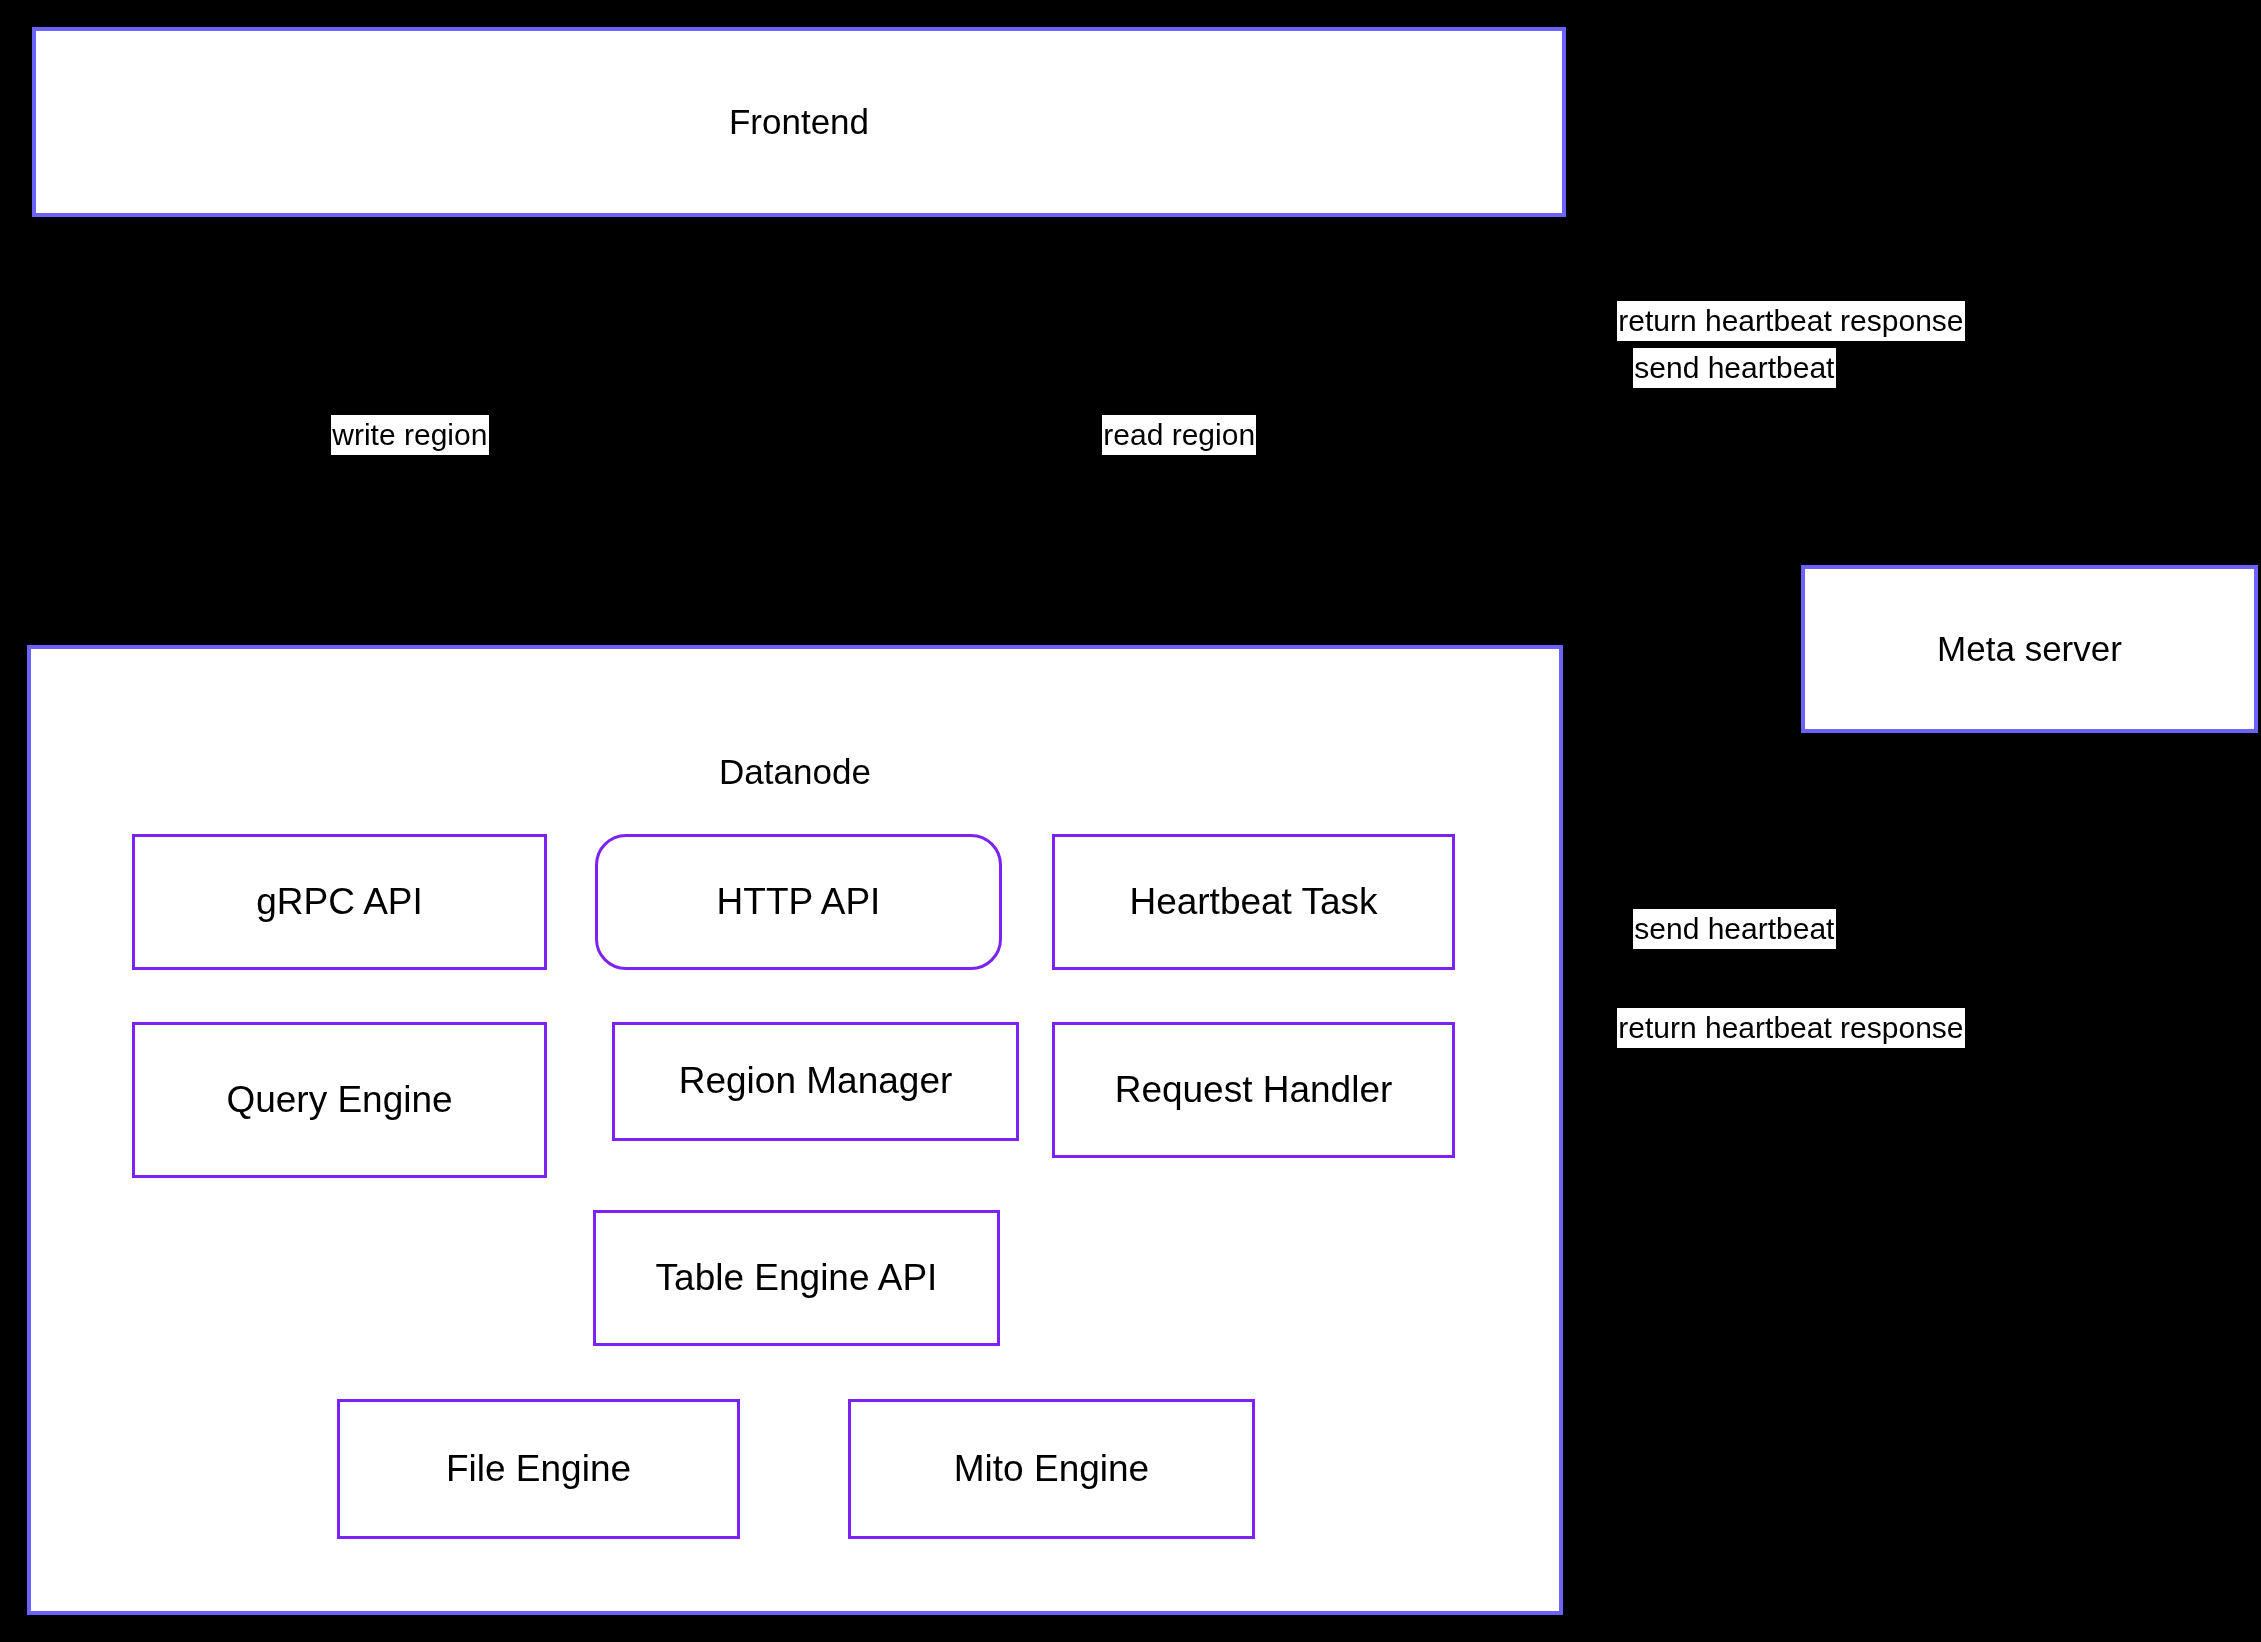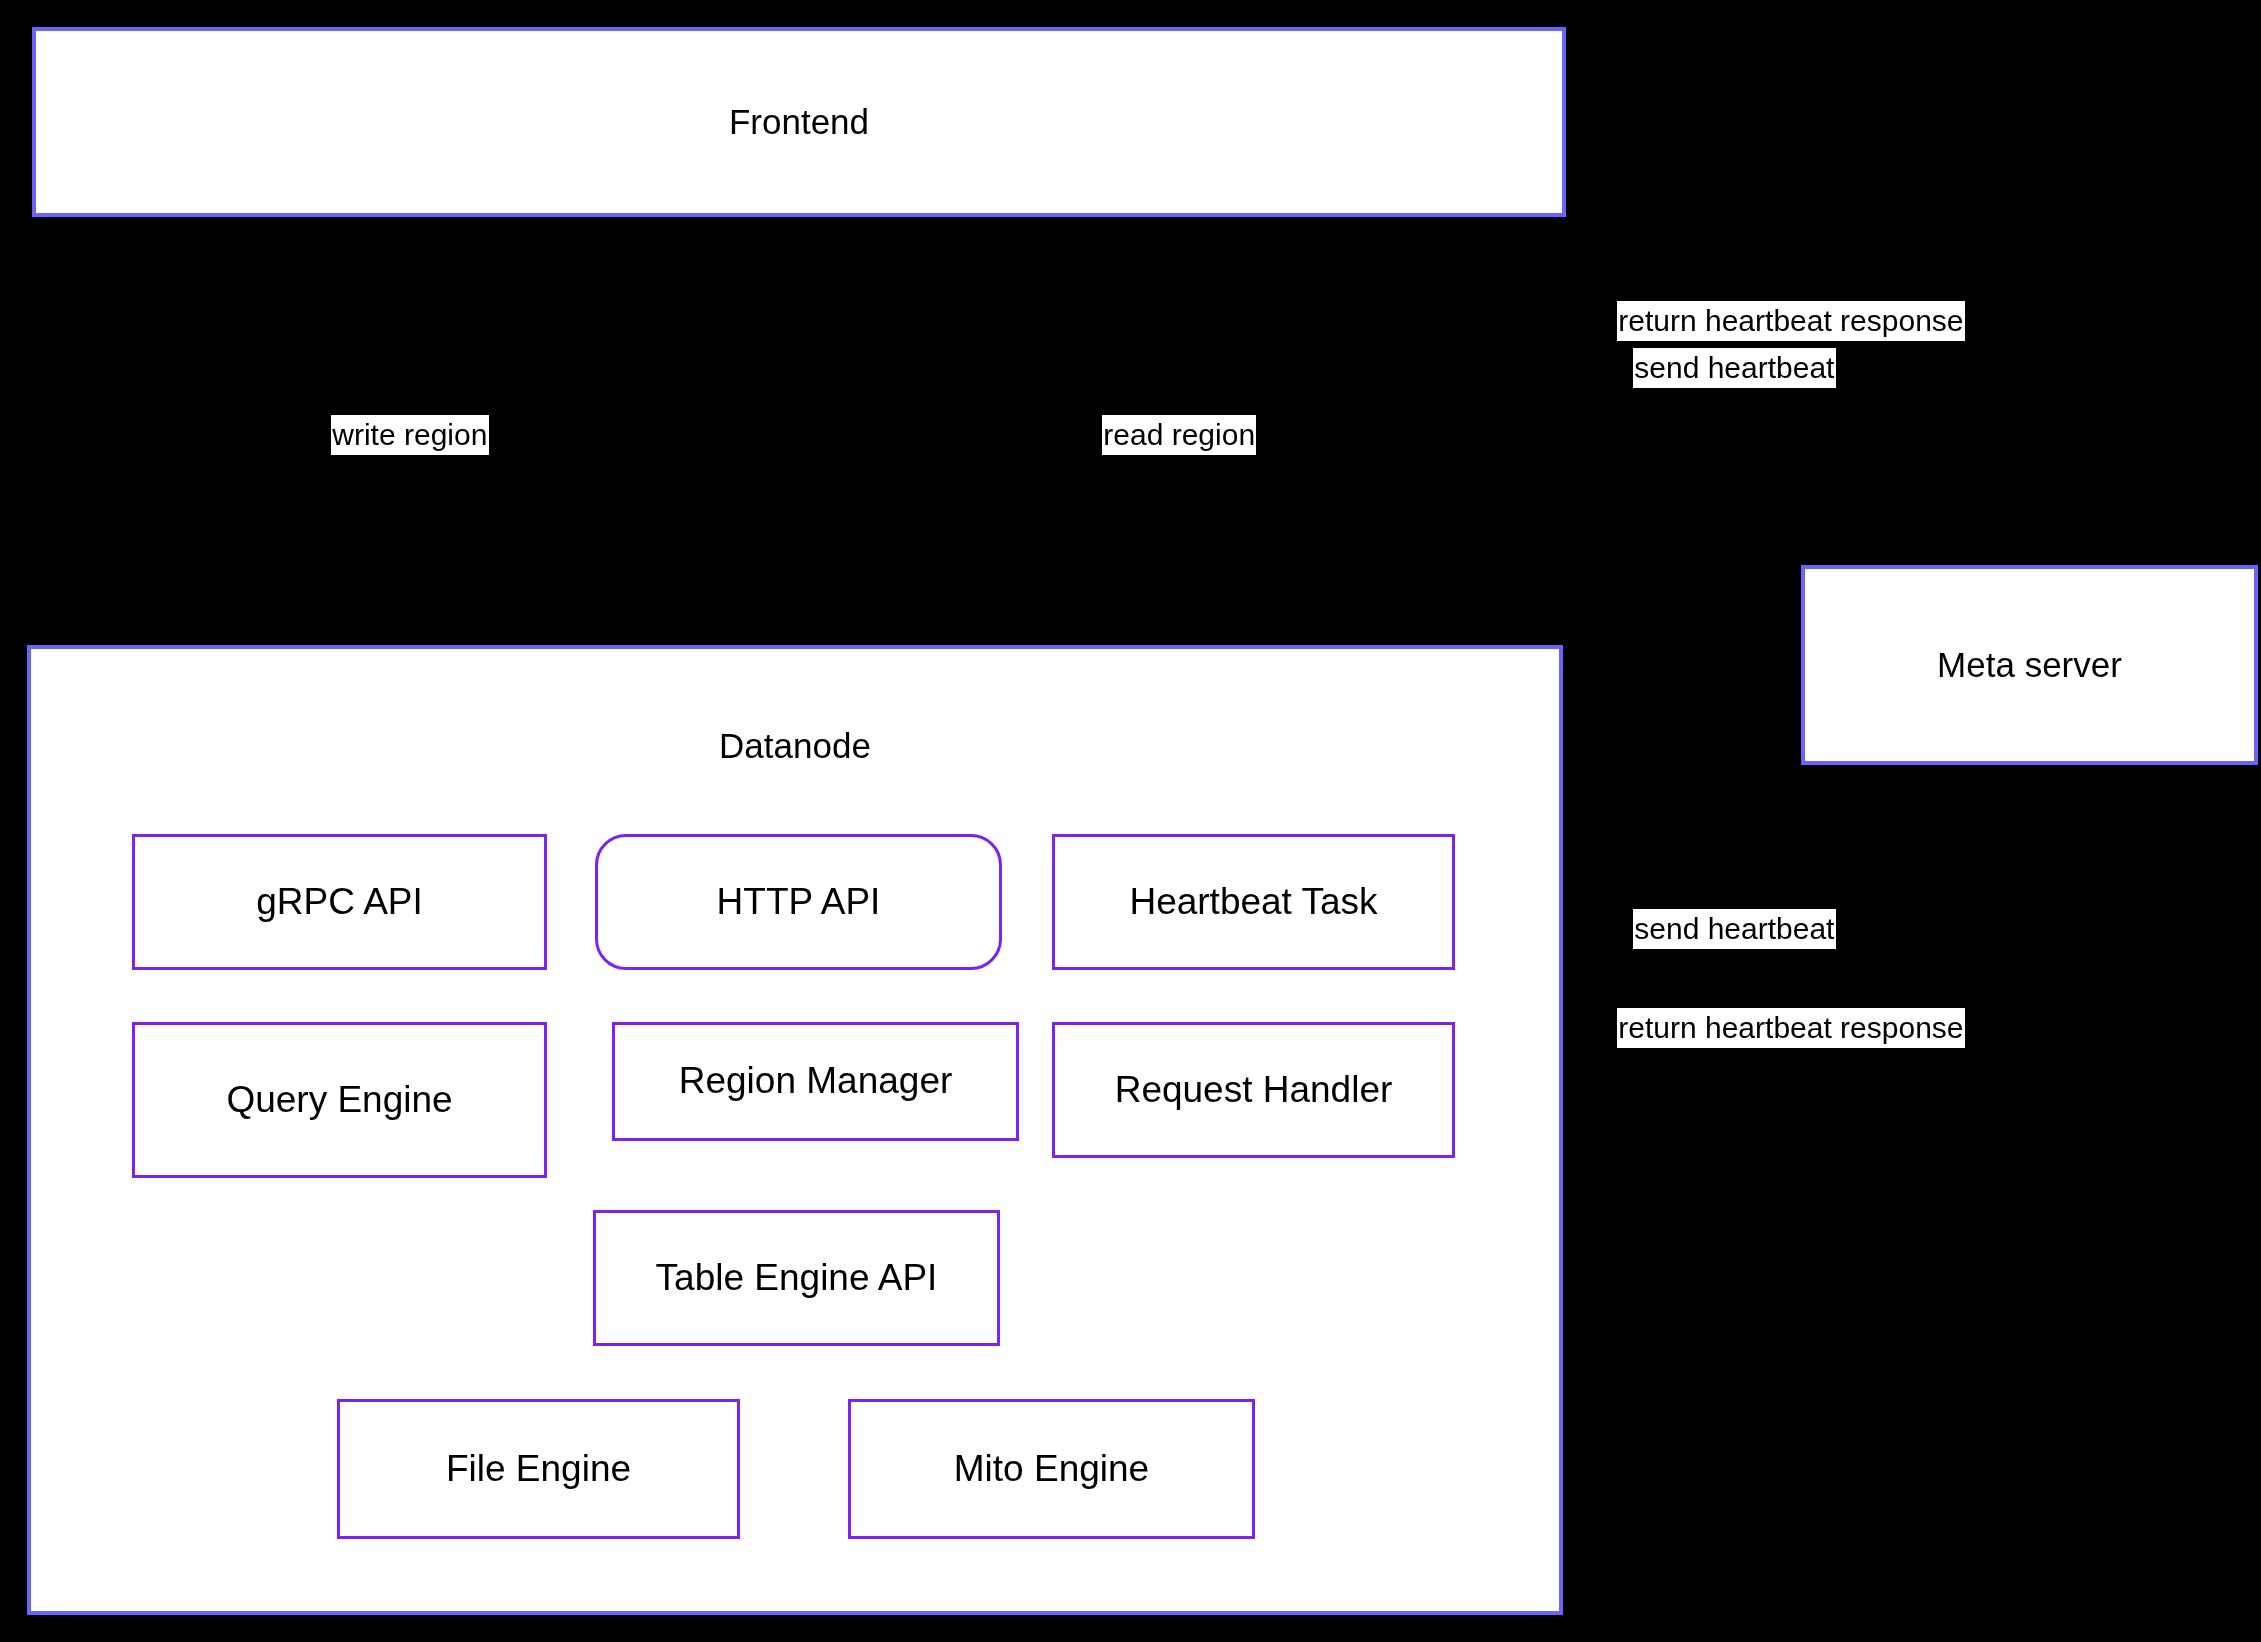--- a/index.html
+++ b/index.html
@@ -89,26 +89,26 @@
 
     <path class="edge-line" marker-end="url(#arrow)" d="M 2325,1680 L 2850,1680 L 2850,1090"></path>
 
     <path class="edge-line" marker-end="url(#arrow)" d="M 2960,1090 L 2960,1980 L 2325,1980"></path>
   </svg>
 
   <div class="node outer-node" style="left:32px; top:27px; width:1534px; height:190px;">
     <span class="node-label outer-label">Frontend</span>
   </div>
 
-  <div class="node outer-node" style="left:1801px; top:565px; width:457px; height:200px;">
+  <div class="node outer-node" style="left:1801px; top:565px; width:457px; height:168px;">
     <span class="node-label outer-label">Meta server</span>
   </div>
 
   <div class="node outer-node titled" style="left:27px; top:645px; width:1536px; height:970px;">
-    <span class="node-label outer-label" style="margin-top:78px;">Datanode</span>
+    <span class="node-label outer-label" style="margin-top:104px;">Datanode</span>
   </div>
 
   <div class="node inner-node" style="left:132px; top:834px; width:415px; height:136px;">
     <span class="node-label">gRPC API</span>
   </div>
 
   <div class="node inner-node" style="left:595px; top:834px; width:407px; height:136px;border-radius:31px;">
     <span class="node-label">HTTP API</span>
   </div>
 

